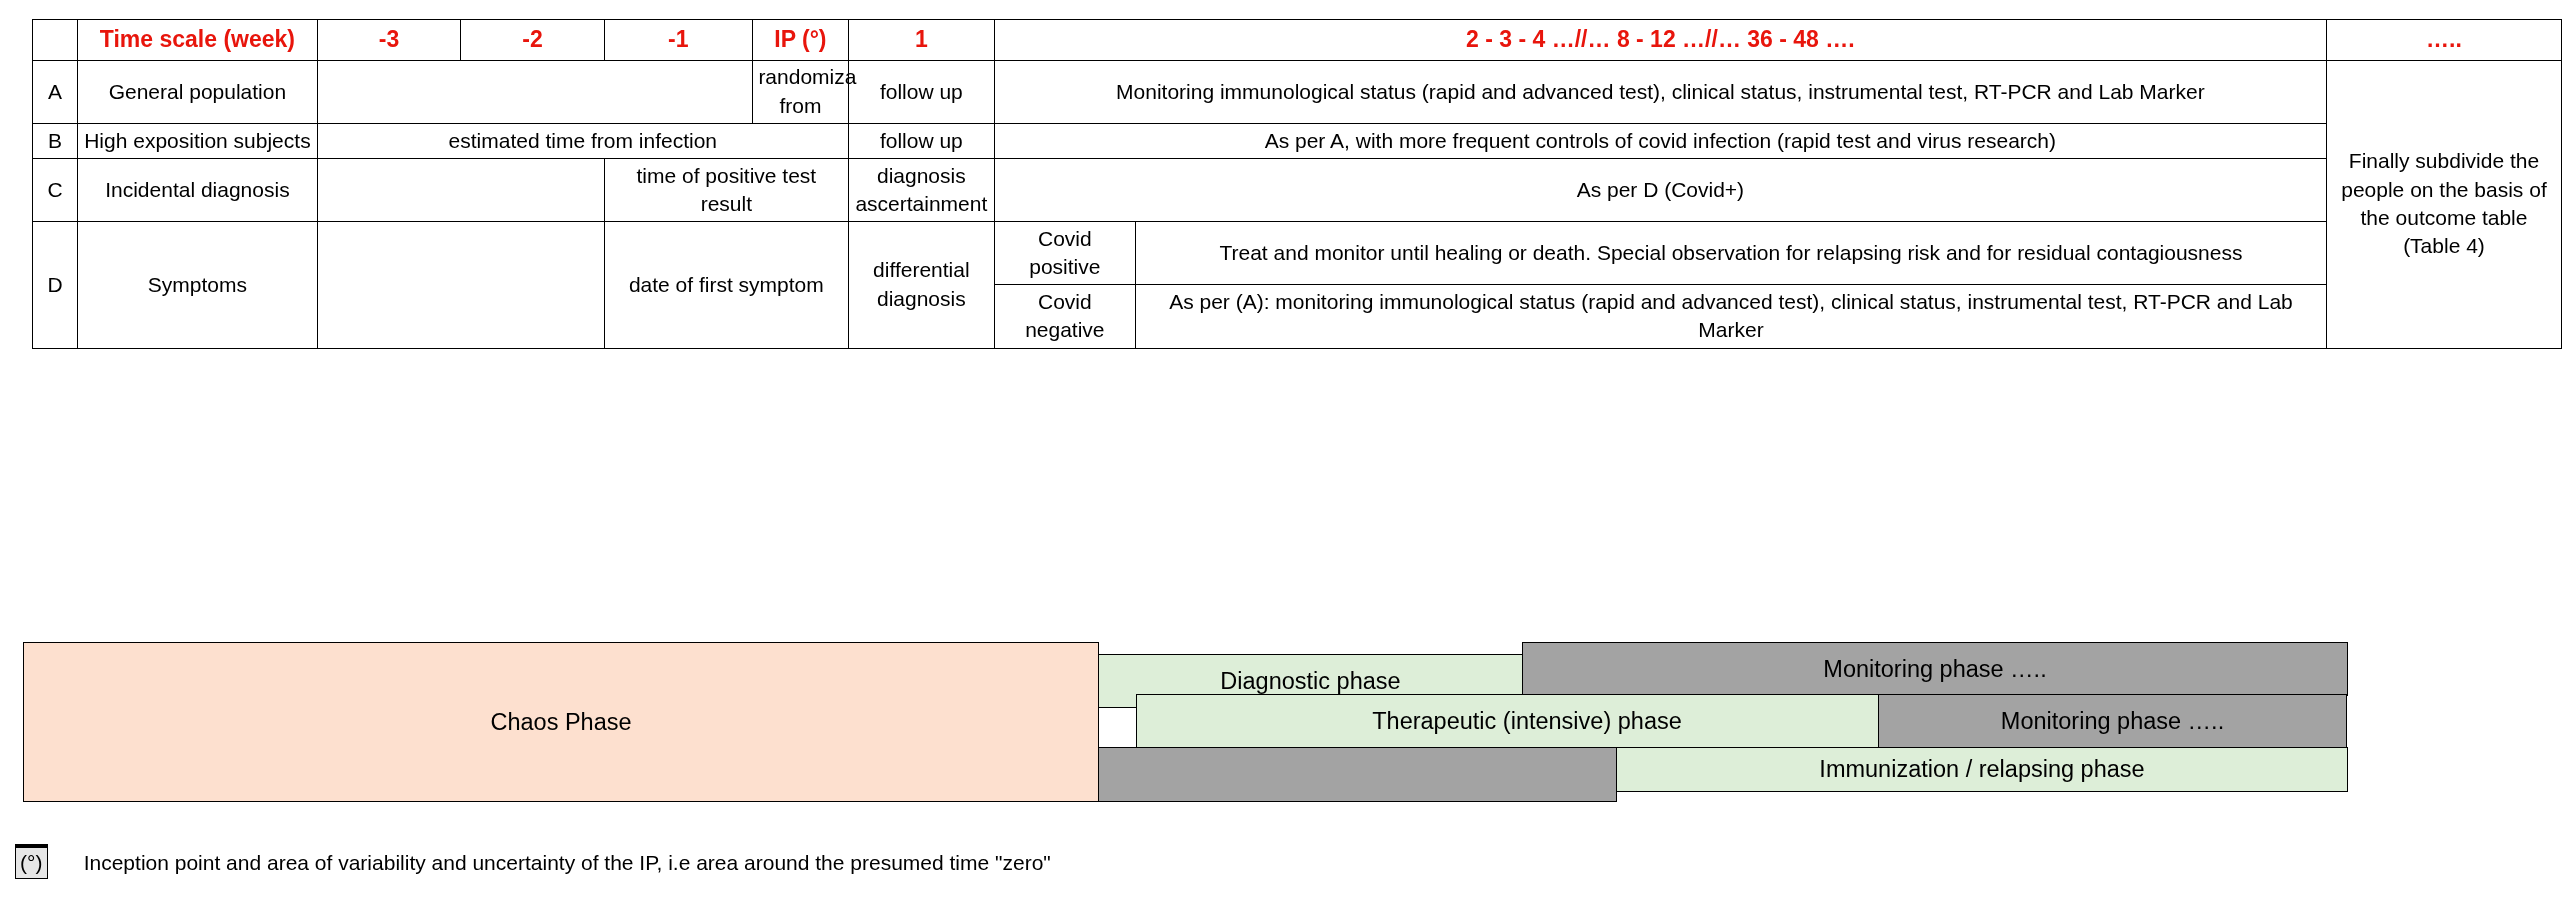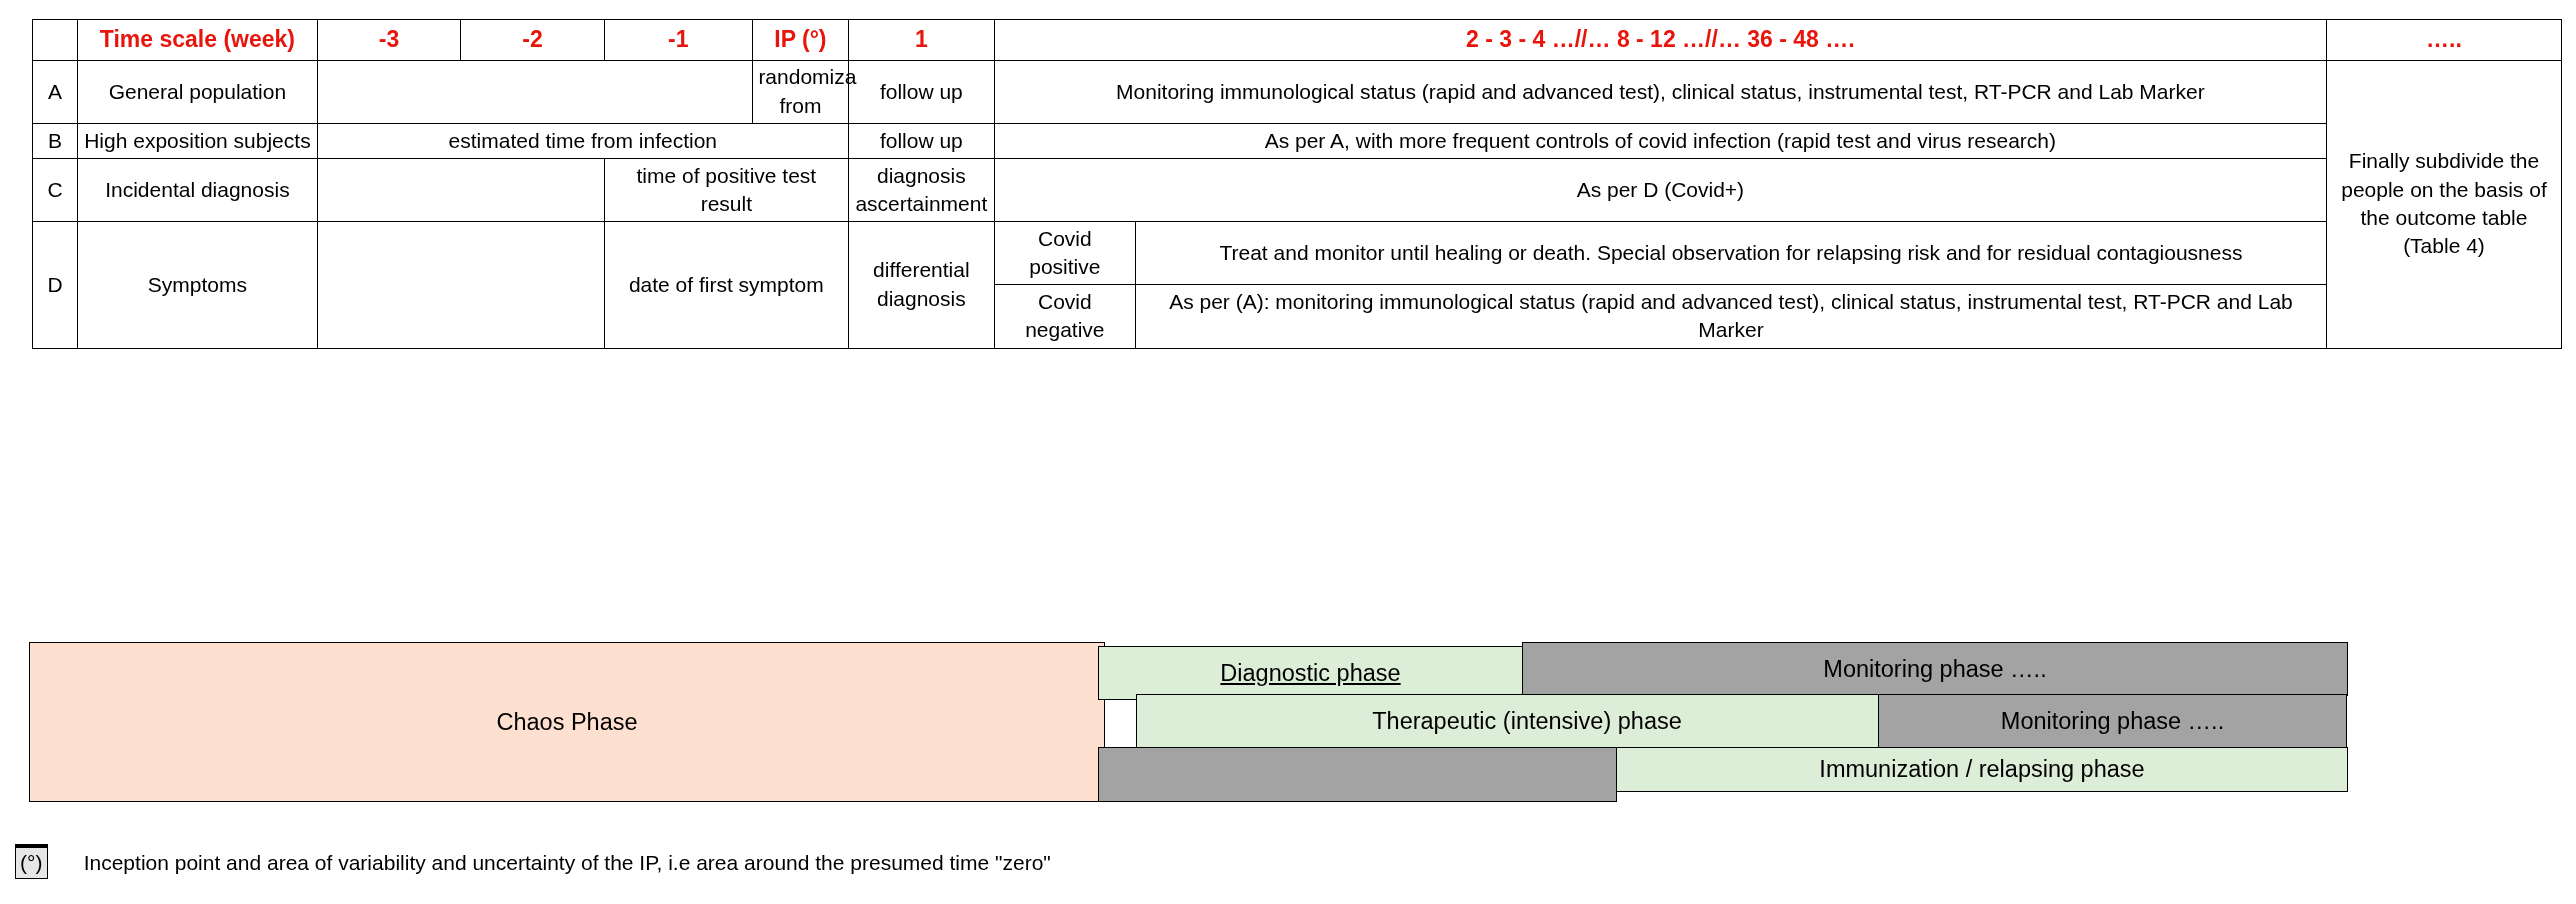--- a/index.html
+++ b/index.html
@@ -52,21 +52,21 @@
   }
   .pbox{
     position:absolute;
     box-sizing:border-box;
     border:1.4px solid #000;
     display:flex;align-items:center;justify-content:center;
     font-size:23.5px;
     color:#000;
     text-align:center;
   }
-  .chaos{background:#fde0cf;margin-left:6px;}
+  .chaos{background:#fde0cf;}
   .green{background:#ddeed8;}
   .blue{background:#a3a3a3;}
 
   .footnote{
     position:absolute;
     left:15px;top:844px;
     display:flex;align-items:flex-start;
     font-size:21px;color:#000;
     white-space:nowrap;
   }
@@ -155,21 +155,21 @@
     <tr>
       <td class="med">Covid negative</td>
       <td class="small">As per (A): monitoring immunological status (rapid and advanced test), clinical status, instrumental test, RT-PCR and Lab Marker</td>
     </tr>
   </tbody>
     </table>
 
   <div class="phaseband">
     <div class="pbox chaos" style="left:0px;top:0px;width:1076px;height:160px;">Chaos Phase</div>
 
-    <div class="pbox green" style="left:1075px;top:4px;width:425px;height:54px;text-decoration:underline;">Diagnostic phase</div>
+    <div class="pbox green" style="left:1075px;top:12px;width:425px;height:54px;">Diagnostic phase</div>
     <div class="pbox blue" style="left:1499px;top:0px;width:826px;height:54px;">Monitoring phase …..</div>
 
     <div class="pbox green" style="left:1075px;top:52px;width:782px;height:54px;margin-left:38px;">Therapeutic (intensive) phase</div>
     <div class="pbox blue" style="left:1855px;top:52px;width:469px;height:54px;">Monitoring phase …..</div>
 
     <div class="pbox blue" style="left:1075px;top:105px;width:519px;height:55px;"></div>
     <div class="pbox green" style="left:1593px;top:105px;width:732px;height:45px;">Immunization / relapsing phase</div>
   </div>
 
   <div class="footnote">

